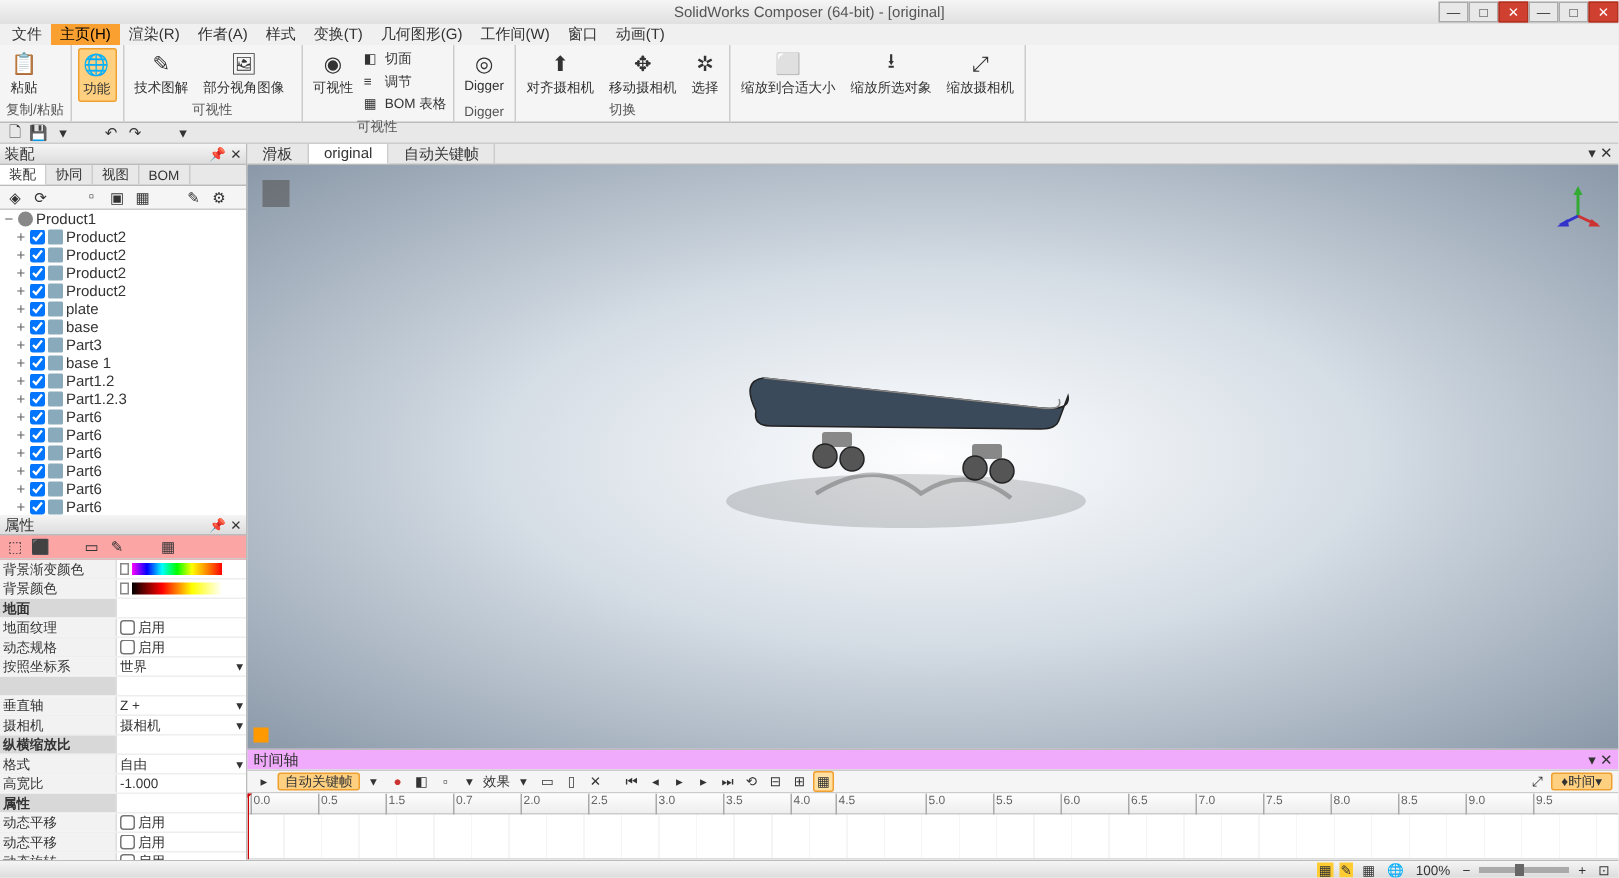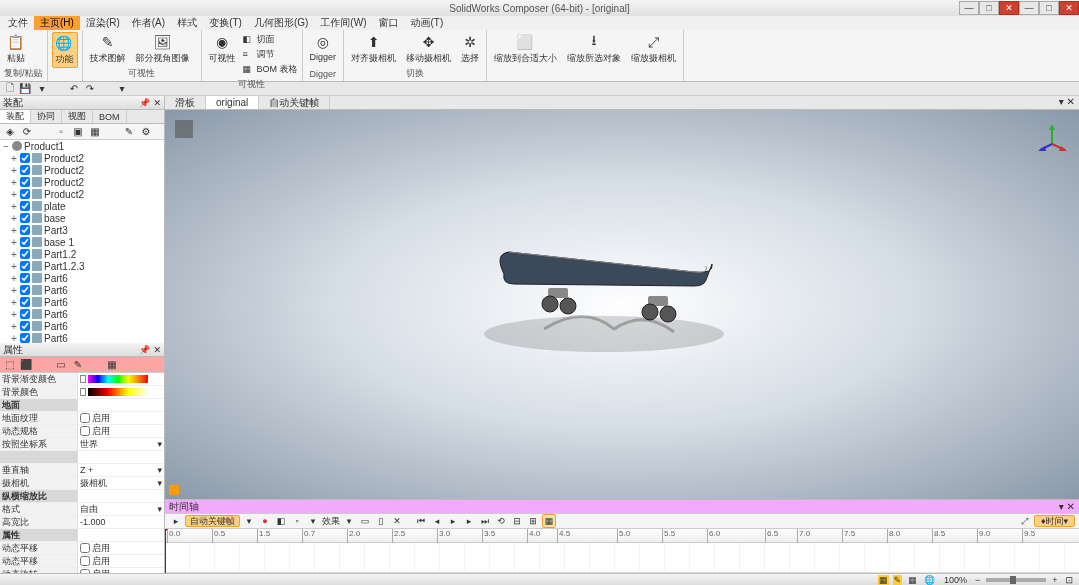--- a/index.html
+++ b/index.html
@@ -555,21 +555,21 @@
           <div class="tick" style="left: 137px;">0.7</div>
           <div class="tick" style="left: 182px;">2.0</div>
           <div class="tick" style="left: 227px;">2.5</div>
           <div class="tick" style="left: 272px;">3.0</div>
           <div class="tick" style="left: 317px;">3.5</div>
           <div class="tick" style="left: 362px;">4.0</div>
           <div class="tick" style="left: 392px;">4.5</div>
           <div class="tick" style="left: 452px;">5.0</div>
           <div class="tick" style="left: 497px; text-align: right;">5.5</div>
           <div class="tick" style="left: 542px; text-align: center;">6.0</div>
-          <div class="tick" style="left: 600px;">6.5</div>
+          <div class="tick" style="left: 587px;">6.5</div>
           <div class="tick" style="left: 632px;">7.0</div>
           <div class="tick" style="left: 677px;">7.5</div>
           <div class="tick" style="left: 722px;">8.0</div>
           <div class="tick" style="left: 767px;">8.5</div>
           <div class="tick" style="left: 812px;">9.0</div>
           <div class="tick" style="left: 857px;">9.5</div>
         </div>
       <div class="track"></div>
       <div class="playhead"></div>
     </div>

